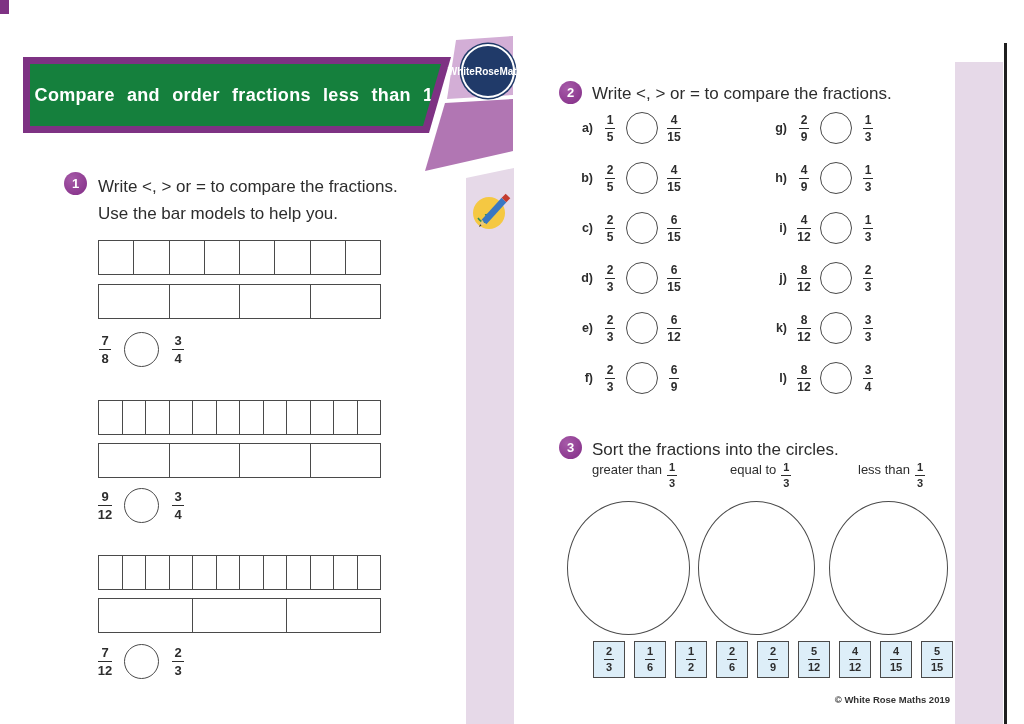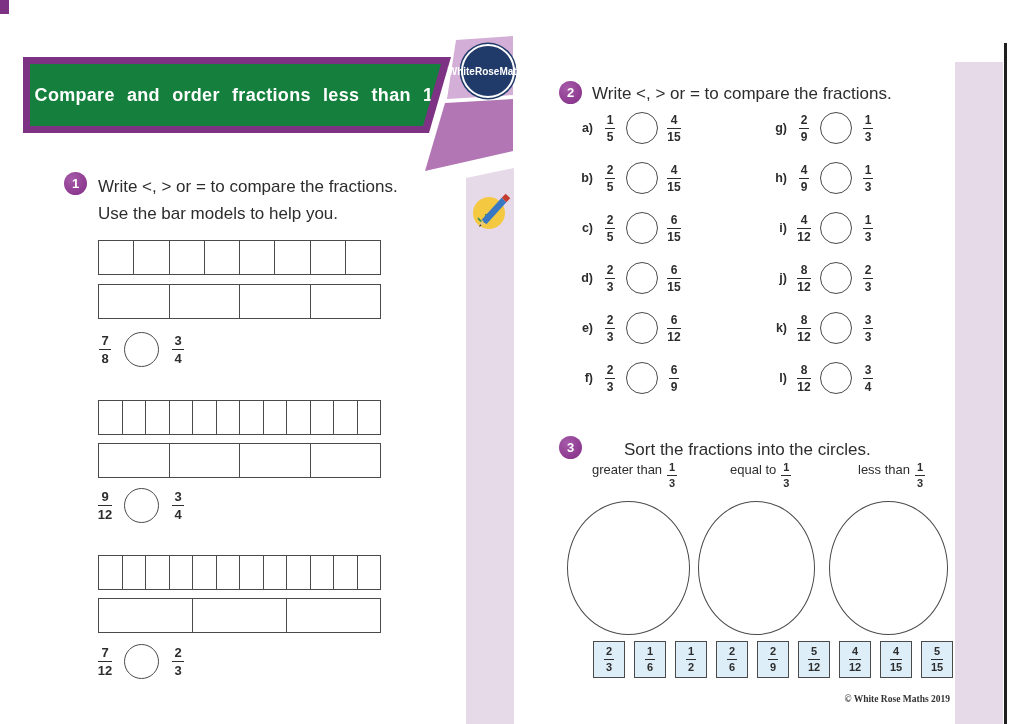--- a/index.html
+++ b/index.html
@@ -412,21 +412,21 @@
           <span class="num">3</span>
           <span class="den">4</span>
         </span>
       </span>
   </div>
 </div>
 
 <div class="abs badge" style="left:559px;top:436px;">
   <span>3</span>
 </div>
-<div class="abs prompt" style="left:592px;top:440px;margin-left:32px;">Sort the fractions into the circles.</div>
+<div class="abs prompt" style="left:592px;top:440px;">Sort the fractions into the circles.</div>
 
 <div class="abs group" style="left:592px;top:462px;">
   <span>greater than</span>
   <span class="frac">
       <span class="num">1</span>
       <span class="den">3</span>
     </span>
 </div>
 <div class="abs group" style="left:730px;top:462px;">
   <span>equal to</span>
@@ -497,13 +497,13 @@
       </span>
     </div>
   <div class="card">
       <span class="frac">
         <span class="num">5</span>
         <span class="den">15</span>
       </span>
     </div>
 </div>
 
-<div class="abs copyright" style="left:760px;top:694px;font-family:Liberation Serif, serif;">© White Rose Maths 2019</div>
+<div class="abs copyright" style="left:760px;top:694px;">© White Rose Maths 2019</div>
 
 </body></html>

